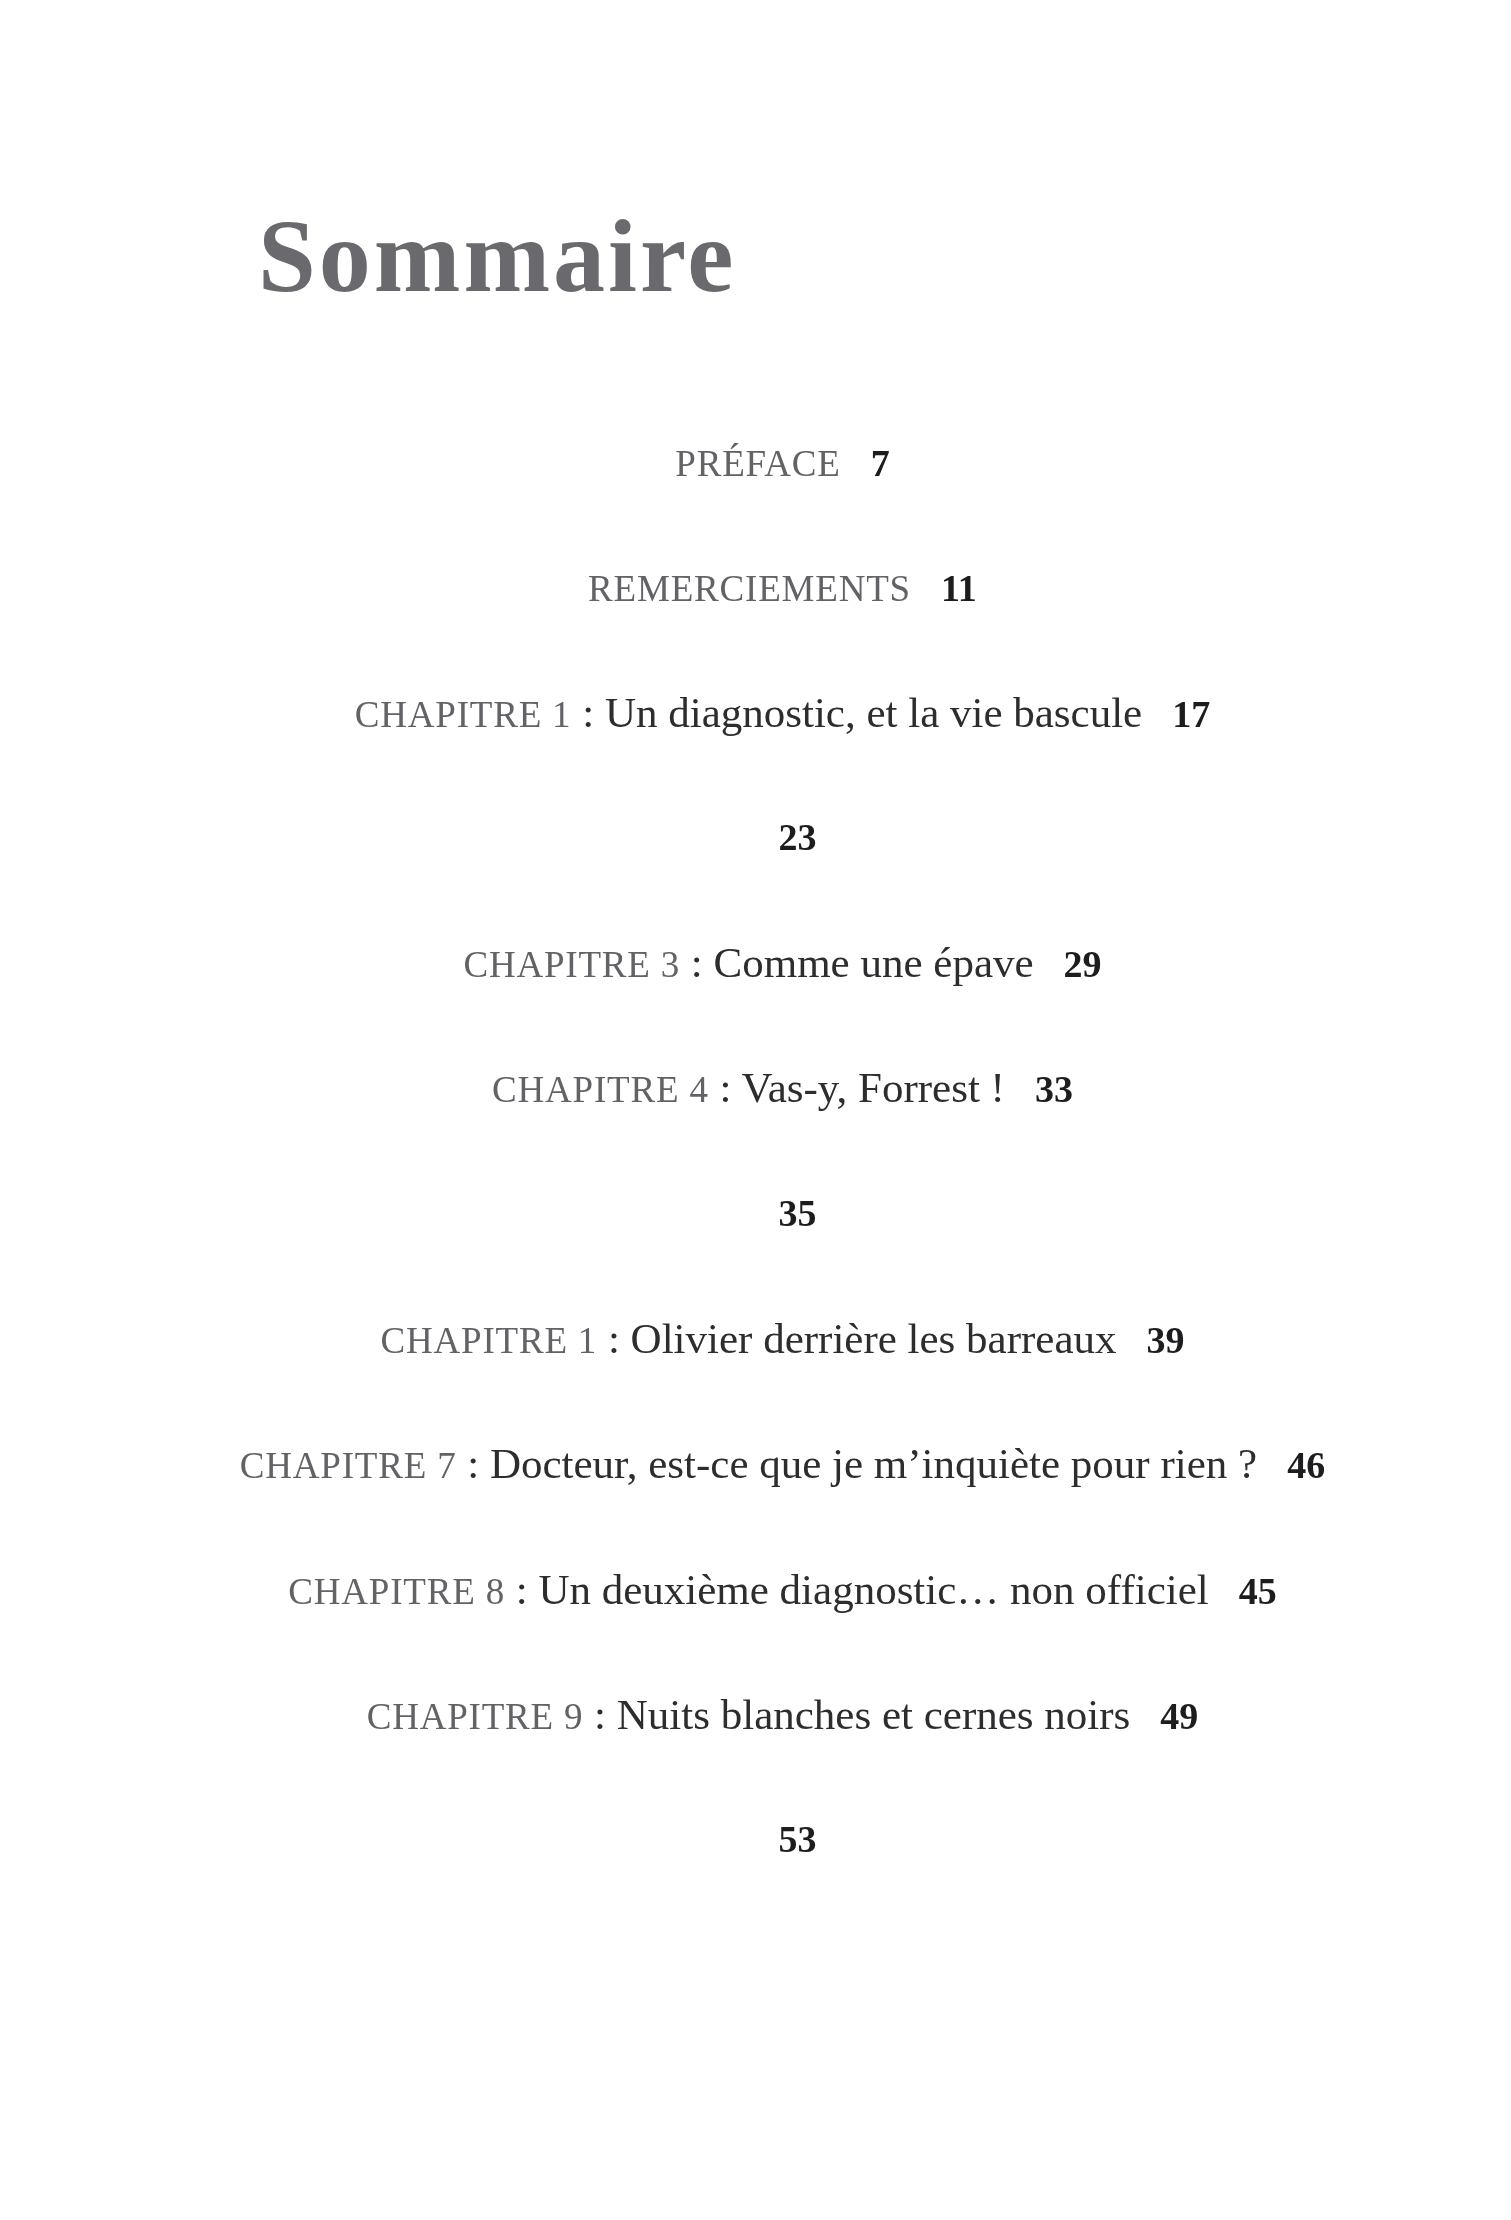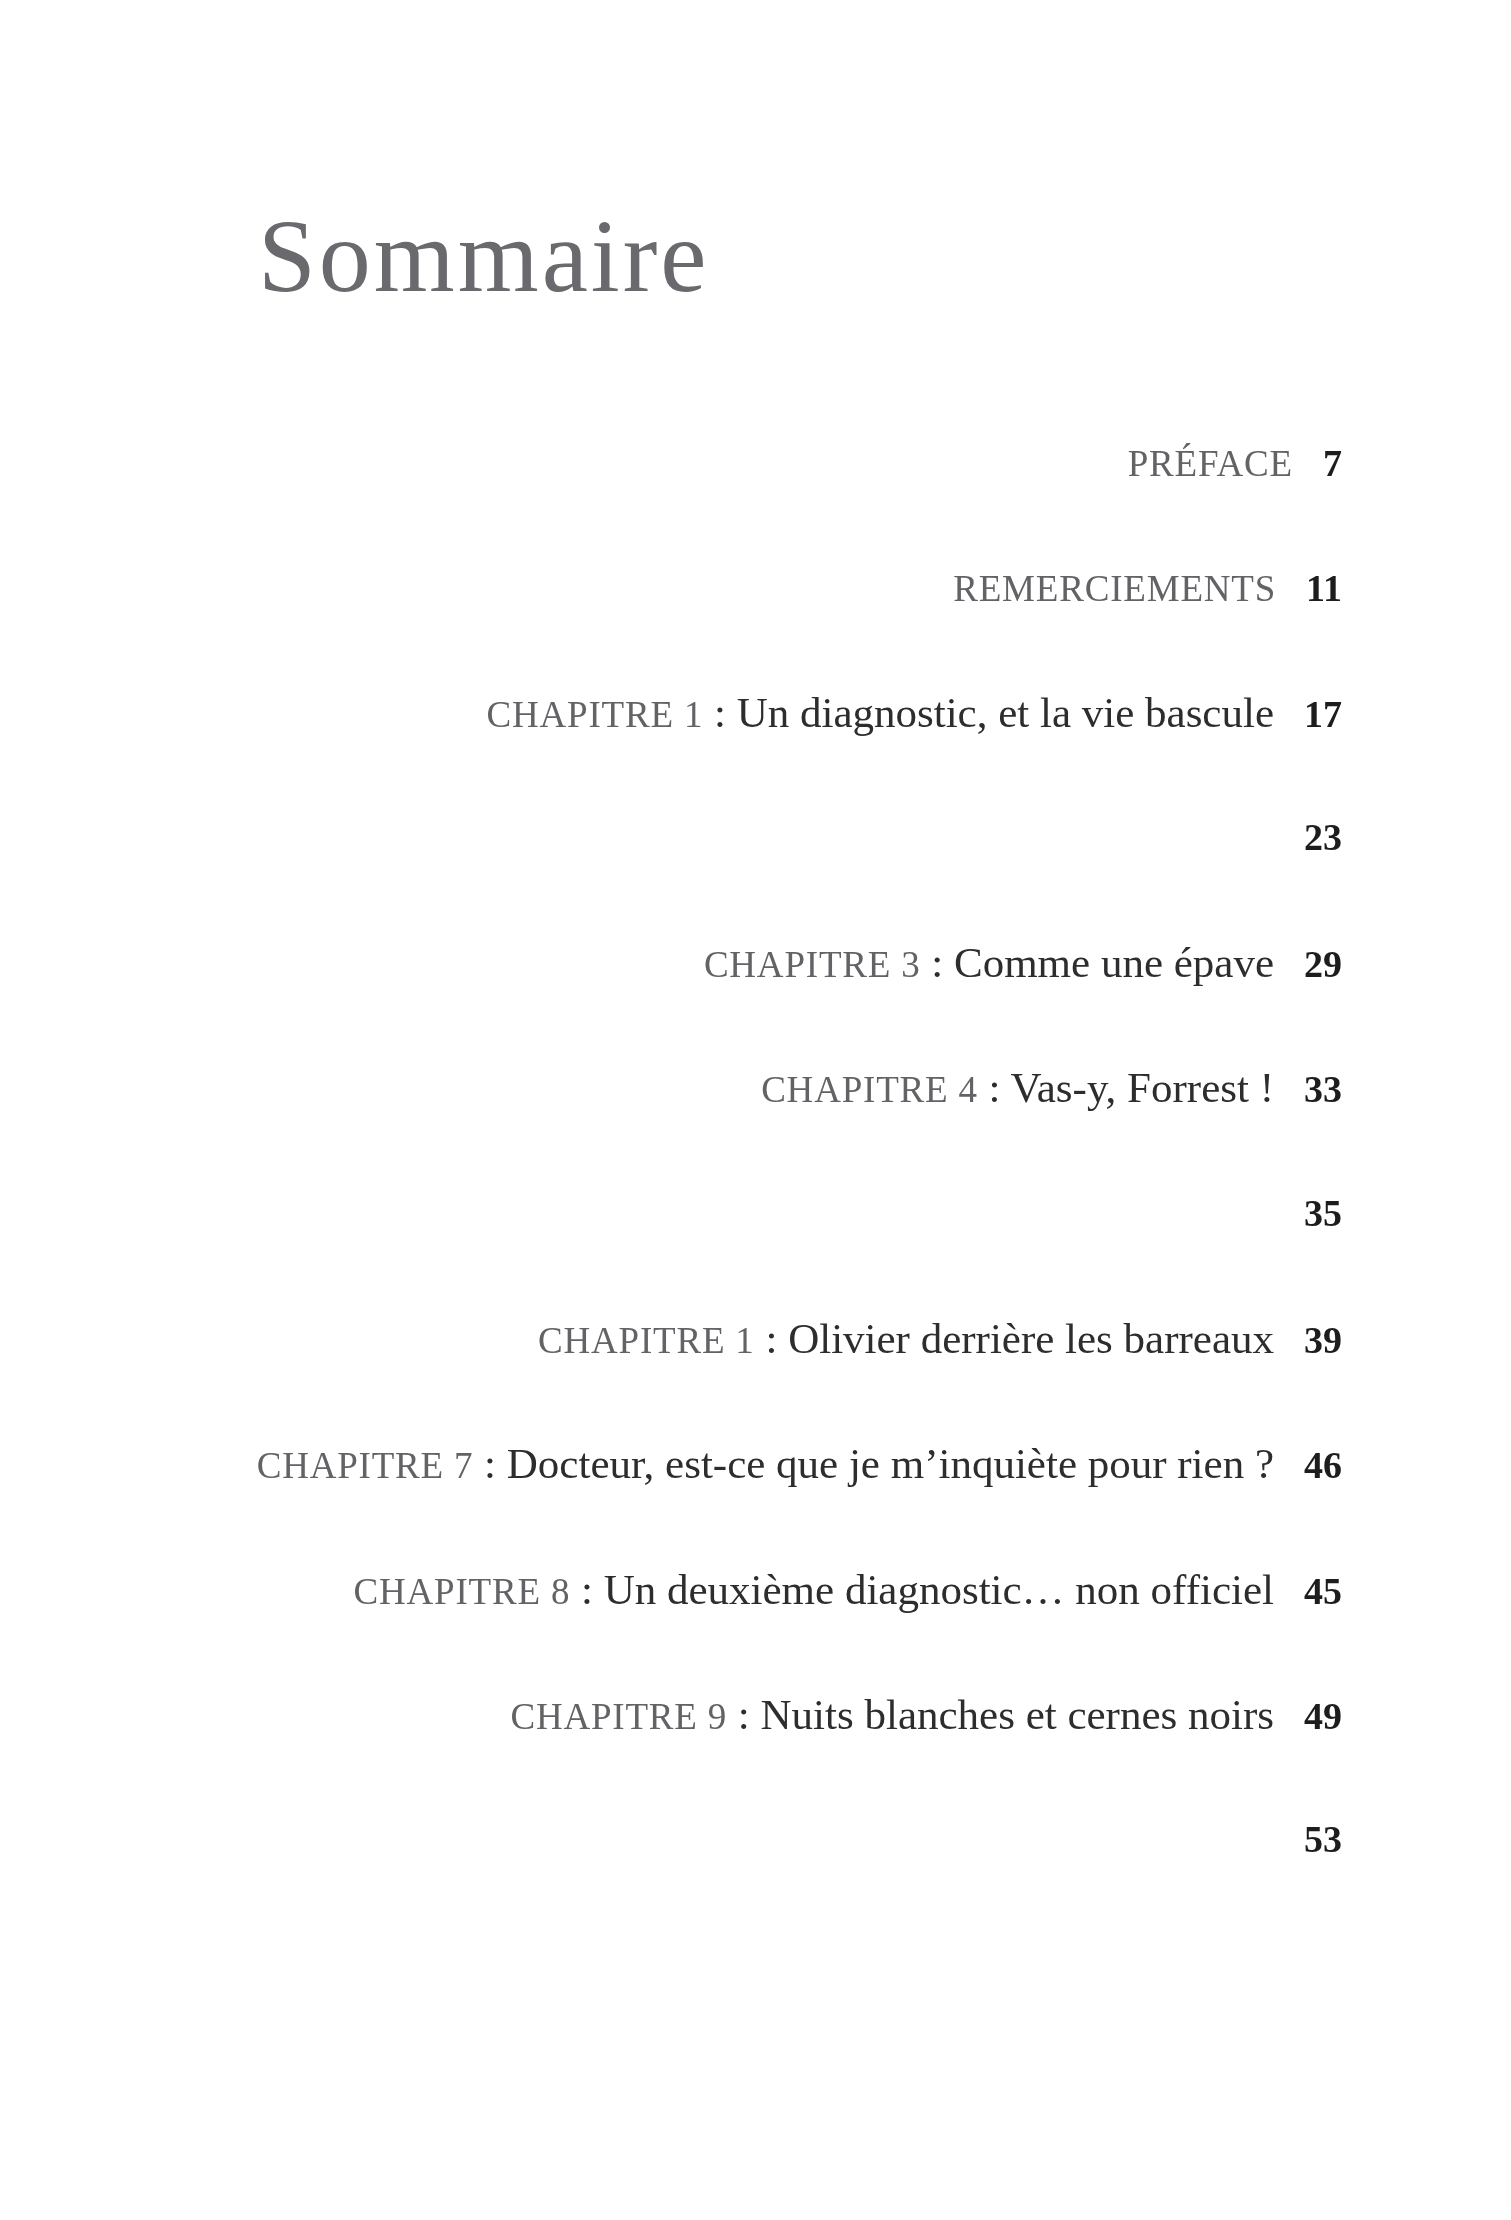--- a/index.html
+++ b/index.html
@@ -24,36 +24,36 @@
   .page {
     position: absolute;
     inset: 0;
   }
   .title {
     position: absolute;
     left: 258px;
     top: 204px;
     margin: 0;
     font-size: 104px;
-    font-weight: normal;
+    font-weight: bold;
     line-height: 1;
     letter-spacing: 3px;
     color: var(--title);
   }
   .toc {
     position: absolute;
     left: 223px;
     right: 169px;
     top: 399px;
   }
   .row {
     height: 125.3px;
     line-height: 125.3px;
     display: flex;
-    justify-content: flex-end;
+    justify-content: center;
     align-items: baseline;
     white-space: nowrap;
     font-size: 43px;
   }
   .left {
     min-width: 0;
   }
   .label {
     font-size: 37px;
     letter-spacing: 0.8px;

